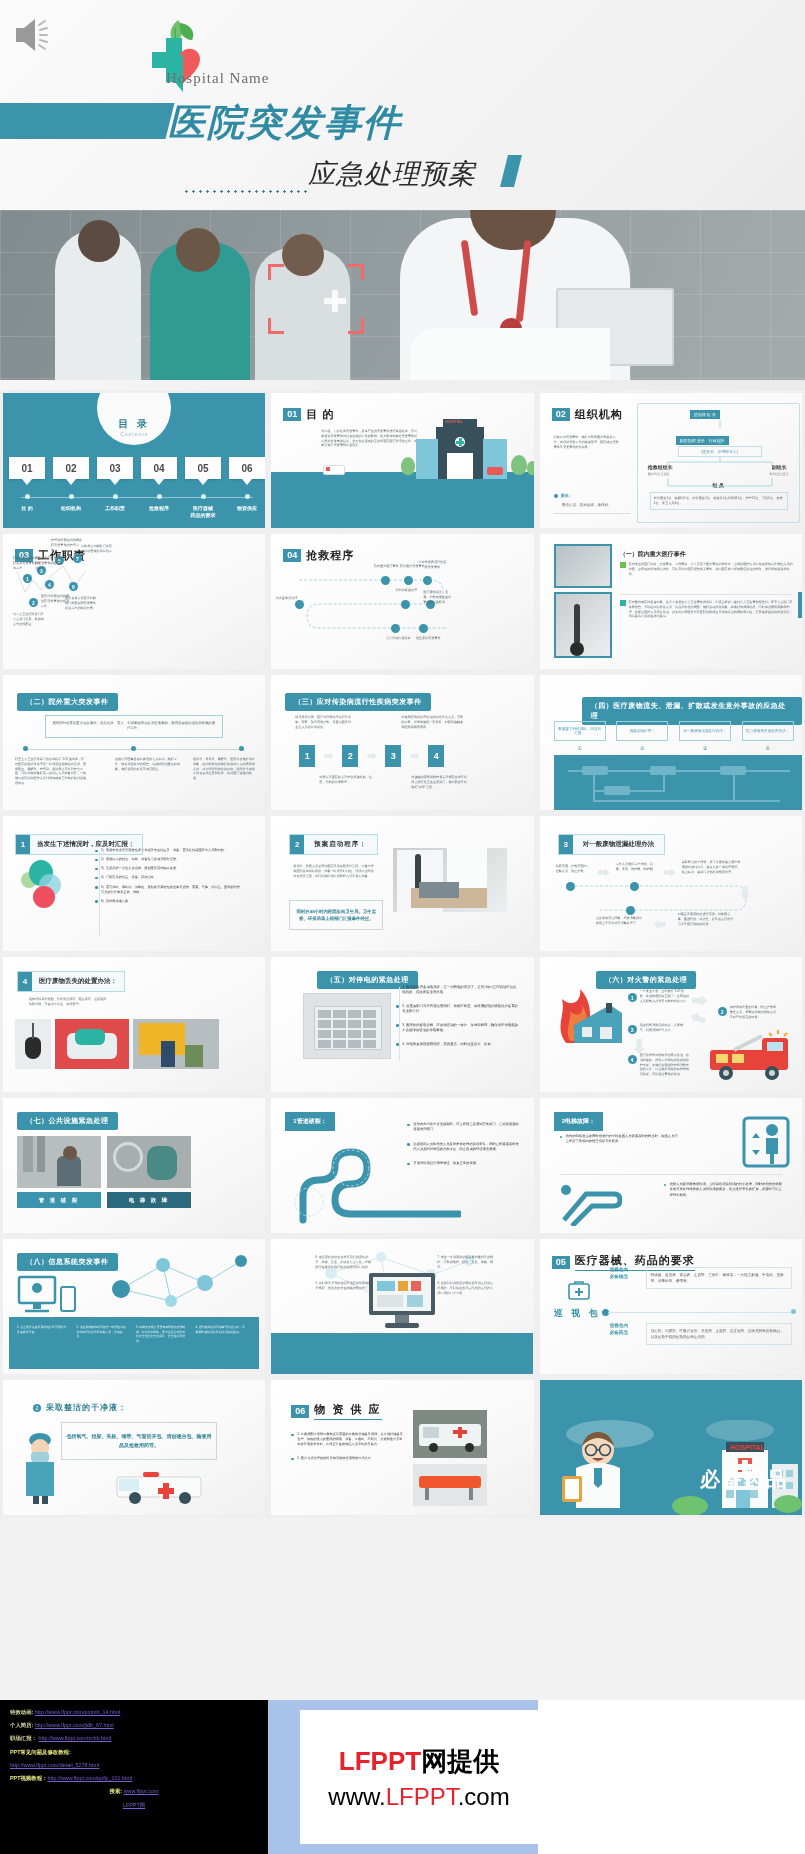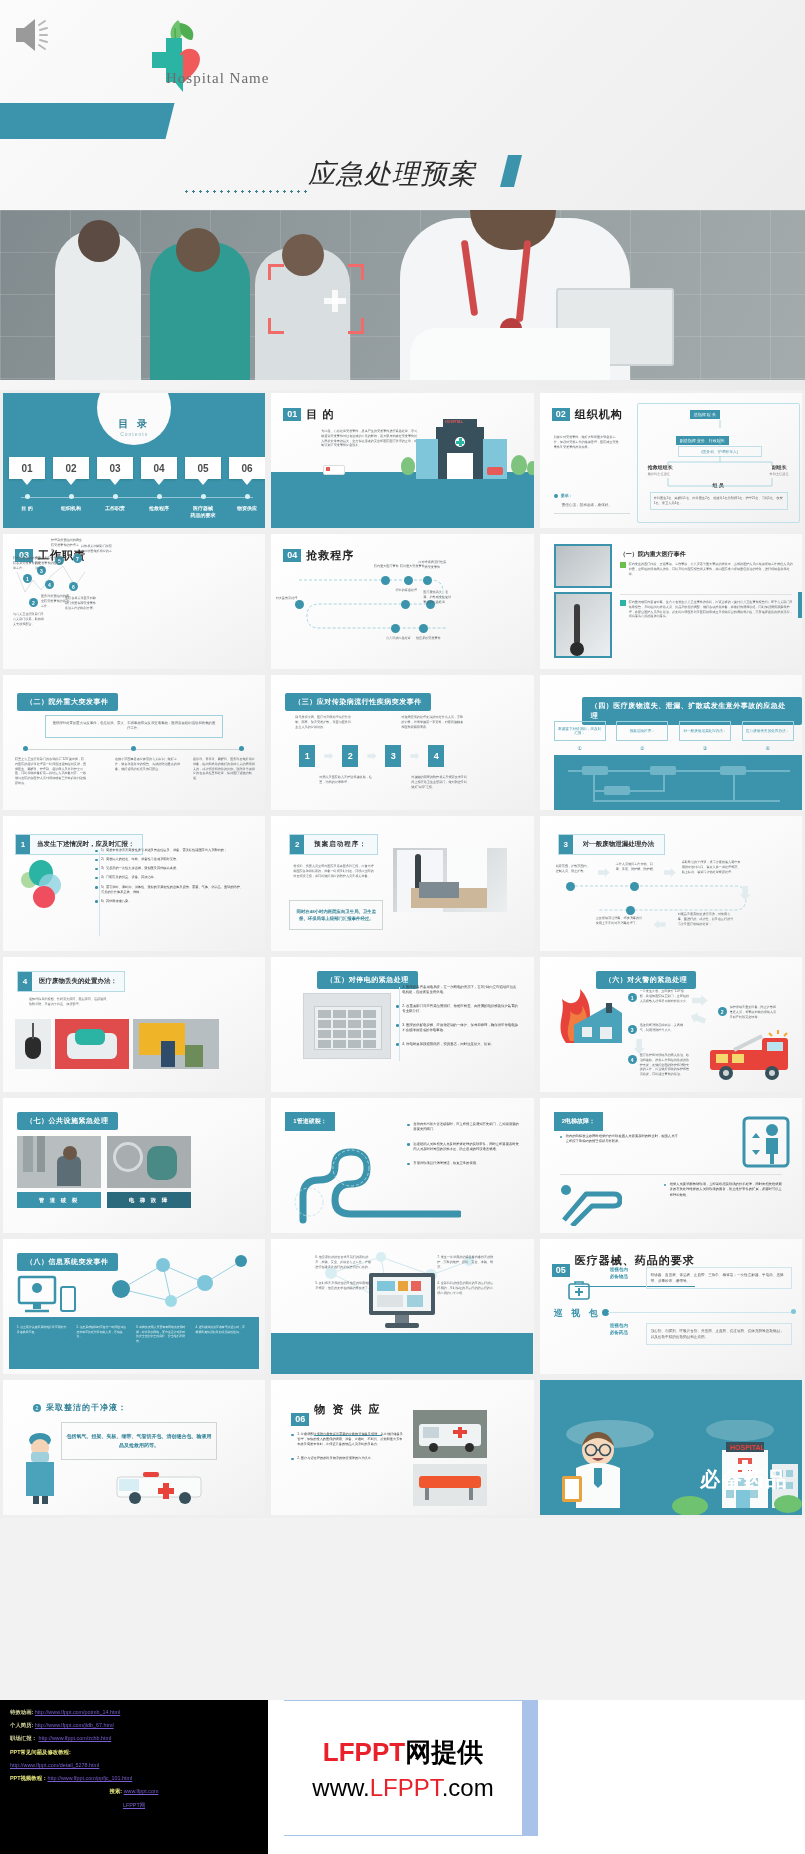--- a/index.html
+++ b/index.html
@@ -76,21 +76,21 @@
           display:grid; grid-template-columns: repeat(3, 268.33px);
           grid-auto-rows: 141px; gap:0; }
   .slide { position:relative; background:#fcfcfc; border:3px solid #efefef;
            overflow:hidden;
            background-image: linear-gradient(150deg,#ffffff 0%,#fafafa 55%,#f0f0f0 100%); }
 
   .badge { display:inline-block; background:#3b94ab; color:#fff; font-size:9px;
            font-weight:bold; padding:2px 4px; line-height:1; }
   .sl-h { position:absolute; left:12px; top:14px; display:flex; align-items:center; gap:5px; }
   .sl-h .t { font-size:11px; font-weight:bold; color:#222; letter-spacing:1px; }
-  .sl-h .t.u { border-bottom:1.5px solid #3b94ab; padding-bottom:18px; }
+  .sl-h .t.u { border-bottom:1.5px solid #3b94ab; padding-bottom:2px; }
 
   .pill { position:absolute; background:#3b94ab; color:#fff; font-size:7px;
           font-weight:bold; padding:4px 9px; border-radius:2px; letter-spacing:.5px; }
 
   .txt { position:absolute; color:#5a5f63; font-size:3.1px; line-height:1.55; }
   .txtb { position:absolute; color:#3a3a3a; font-size:3.4px; line-height:1.6; }
   .blockteal { position:absolute; background:#3b94ab; }
   .dotlist li { list-style:none; position:relative; padding-left:6px; margin-bottom:4px; }
   .dotlist li:before{content:"";position:absolute;left:0;top:1.5px;width:2.5px;height:2.5px;border-radius:50%;background:#3b94ab;}
 
@@ -127,22 +127,22 @@
   .tree{position:absolute;border-radius:50% 50% 45% 45%;background:#7ec47f;}
 
   
   .footer { position:absolute; left:0; top:1700px; width:805px; height:154px; background:#fff; }
   .foot-black { position:absolute; left:0; top:0; width:268px; height:154px; background:#000;
       padding:6px 10px; font-size:5.4px; line-height:2.45; }
   .foot-black a{color:#7a5fd0; text-decoration:underline;}
   .foot-black .lab{color:#d8d8a0;font-weight:bold;}
   .foot-black .lab2{color:#e8e87f;font-weight:bold;}
   .foot-black .center{text-align:center;}
-  .foot-wm { position:absolute; left:284px; top:0; width:270px; height:136px;
-      background:#a8c2ea; display:flex; align-items:center; justify-content:flex-start; }
+  .foot-wm { position:absolute; left:268px; top:0; width:270px; height:154px;
+      background:#a8c2ea; display:flex; align-items:center; justify-content:flex-end; }
   .foot-wm-in { width:238px; height:134px; background:#fff; display:flex; flex-direction:column;
       align-items:center; justify-content:center; gap:4px; }
   .wm1 { font-size:26px; font-weight:bold; color:#000; letter-spacing:0px; }
   .wm1 .r{color:#e8212a;}
   .wm2 { font-size:24px; color:#000; }
   .wm2 .r{color:#e8212a;}
   .foot-white { position:absolute; left:538px; top:0; width:267px; height:154px; background:#fff; }
 
   .thanks-slide{background:#3b94ab !important; background-image:none !important;}
   .thanks-txt{position:absolute; right:14px; bottom:22px; font-size:20px; font-weight:bold; color:#fff; letter-spacing:2px;}
@@ -174,20 +174,21 @@
 
         <path d="M48 24h16v14h14v16H64v14H48V54H34V38h14z" fill="#2bb3a3"></path>
 
         <path d="M62 40 c6-9 20-6 20 5 c0 11-12 19-20 27 c-2-3-4-6-5-9 c3-7 6-16 5-23Z" fill="#f05a5a"></path>
         <path d="M59 44 c-5 2-8 8-6 15 c2 8 8 14 12 19 l0-38Z" fill="#2bb3a3"></path>
       </svg>
     </div>
     <div class="logo-name">Hospital  Name</div>
 
     <div class="title-bar"></div>
+    <div class="main-title">医院突发事件</div>
     <div class="dots-row"></div>
     <div class="sub-title">应急处理预案</div>
     <div class="sub-bar"></div>
     <div class="dept">——XXX急诊部</div>
 
     <div class="hero">
       <div class="hero-grid"></div>
 
       <div class="doc" style="left:55px;top:20px;width:86px;height:150px;background:#e9eced;border-radius:40px 40px 0 0;"></div>
       <div class="doc" style="left:78px;top:10px;width:42px;height:42px;border-radius:50%;background:#5b4b42;"></div>

